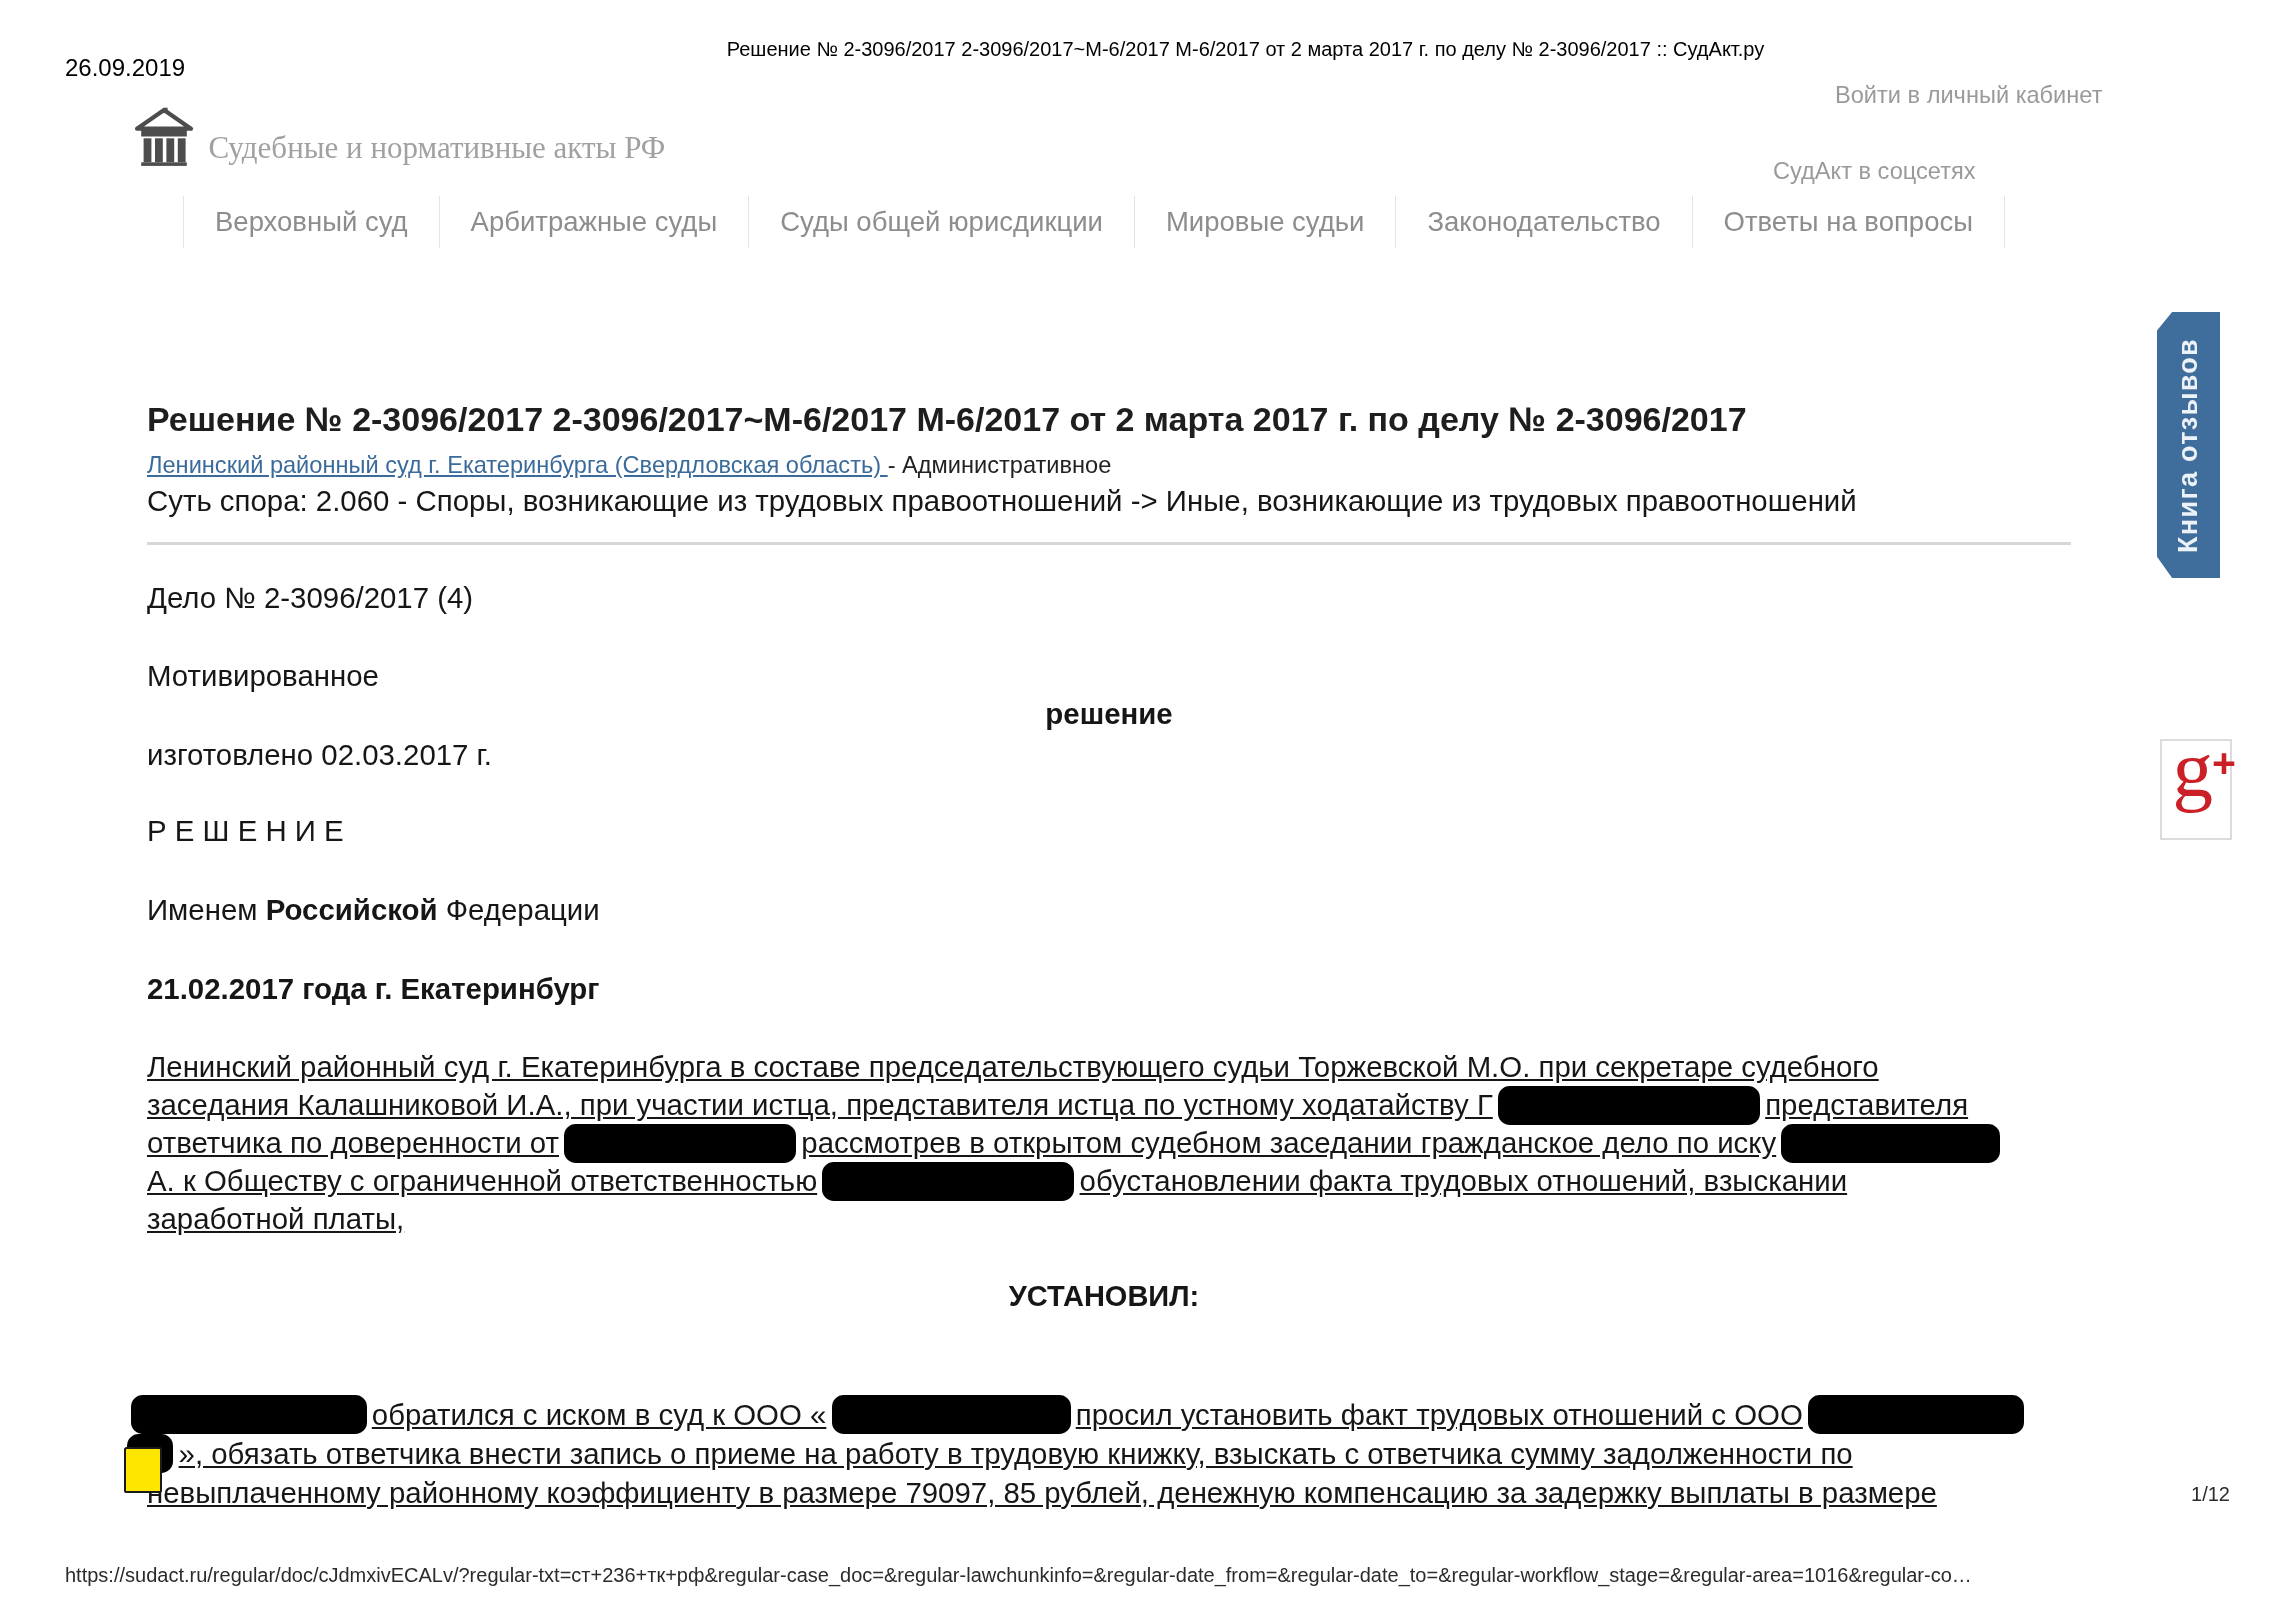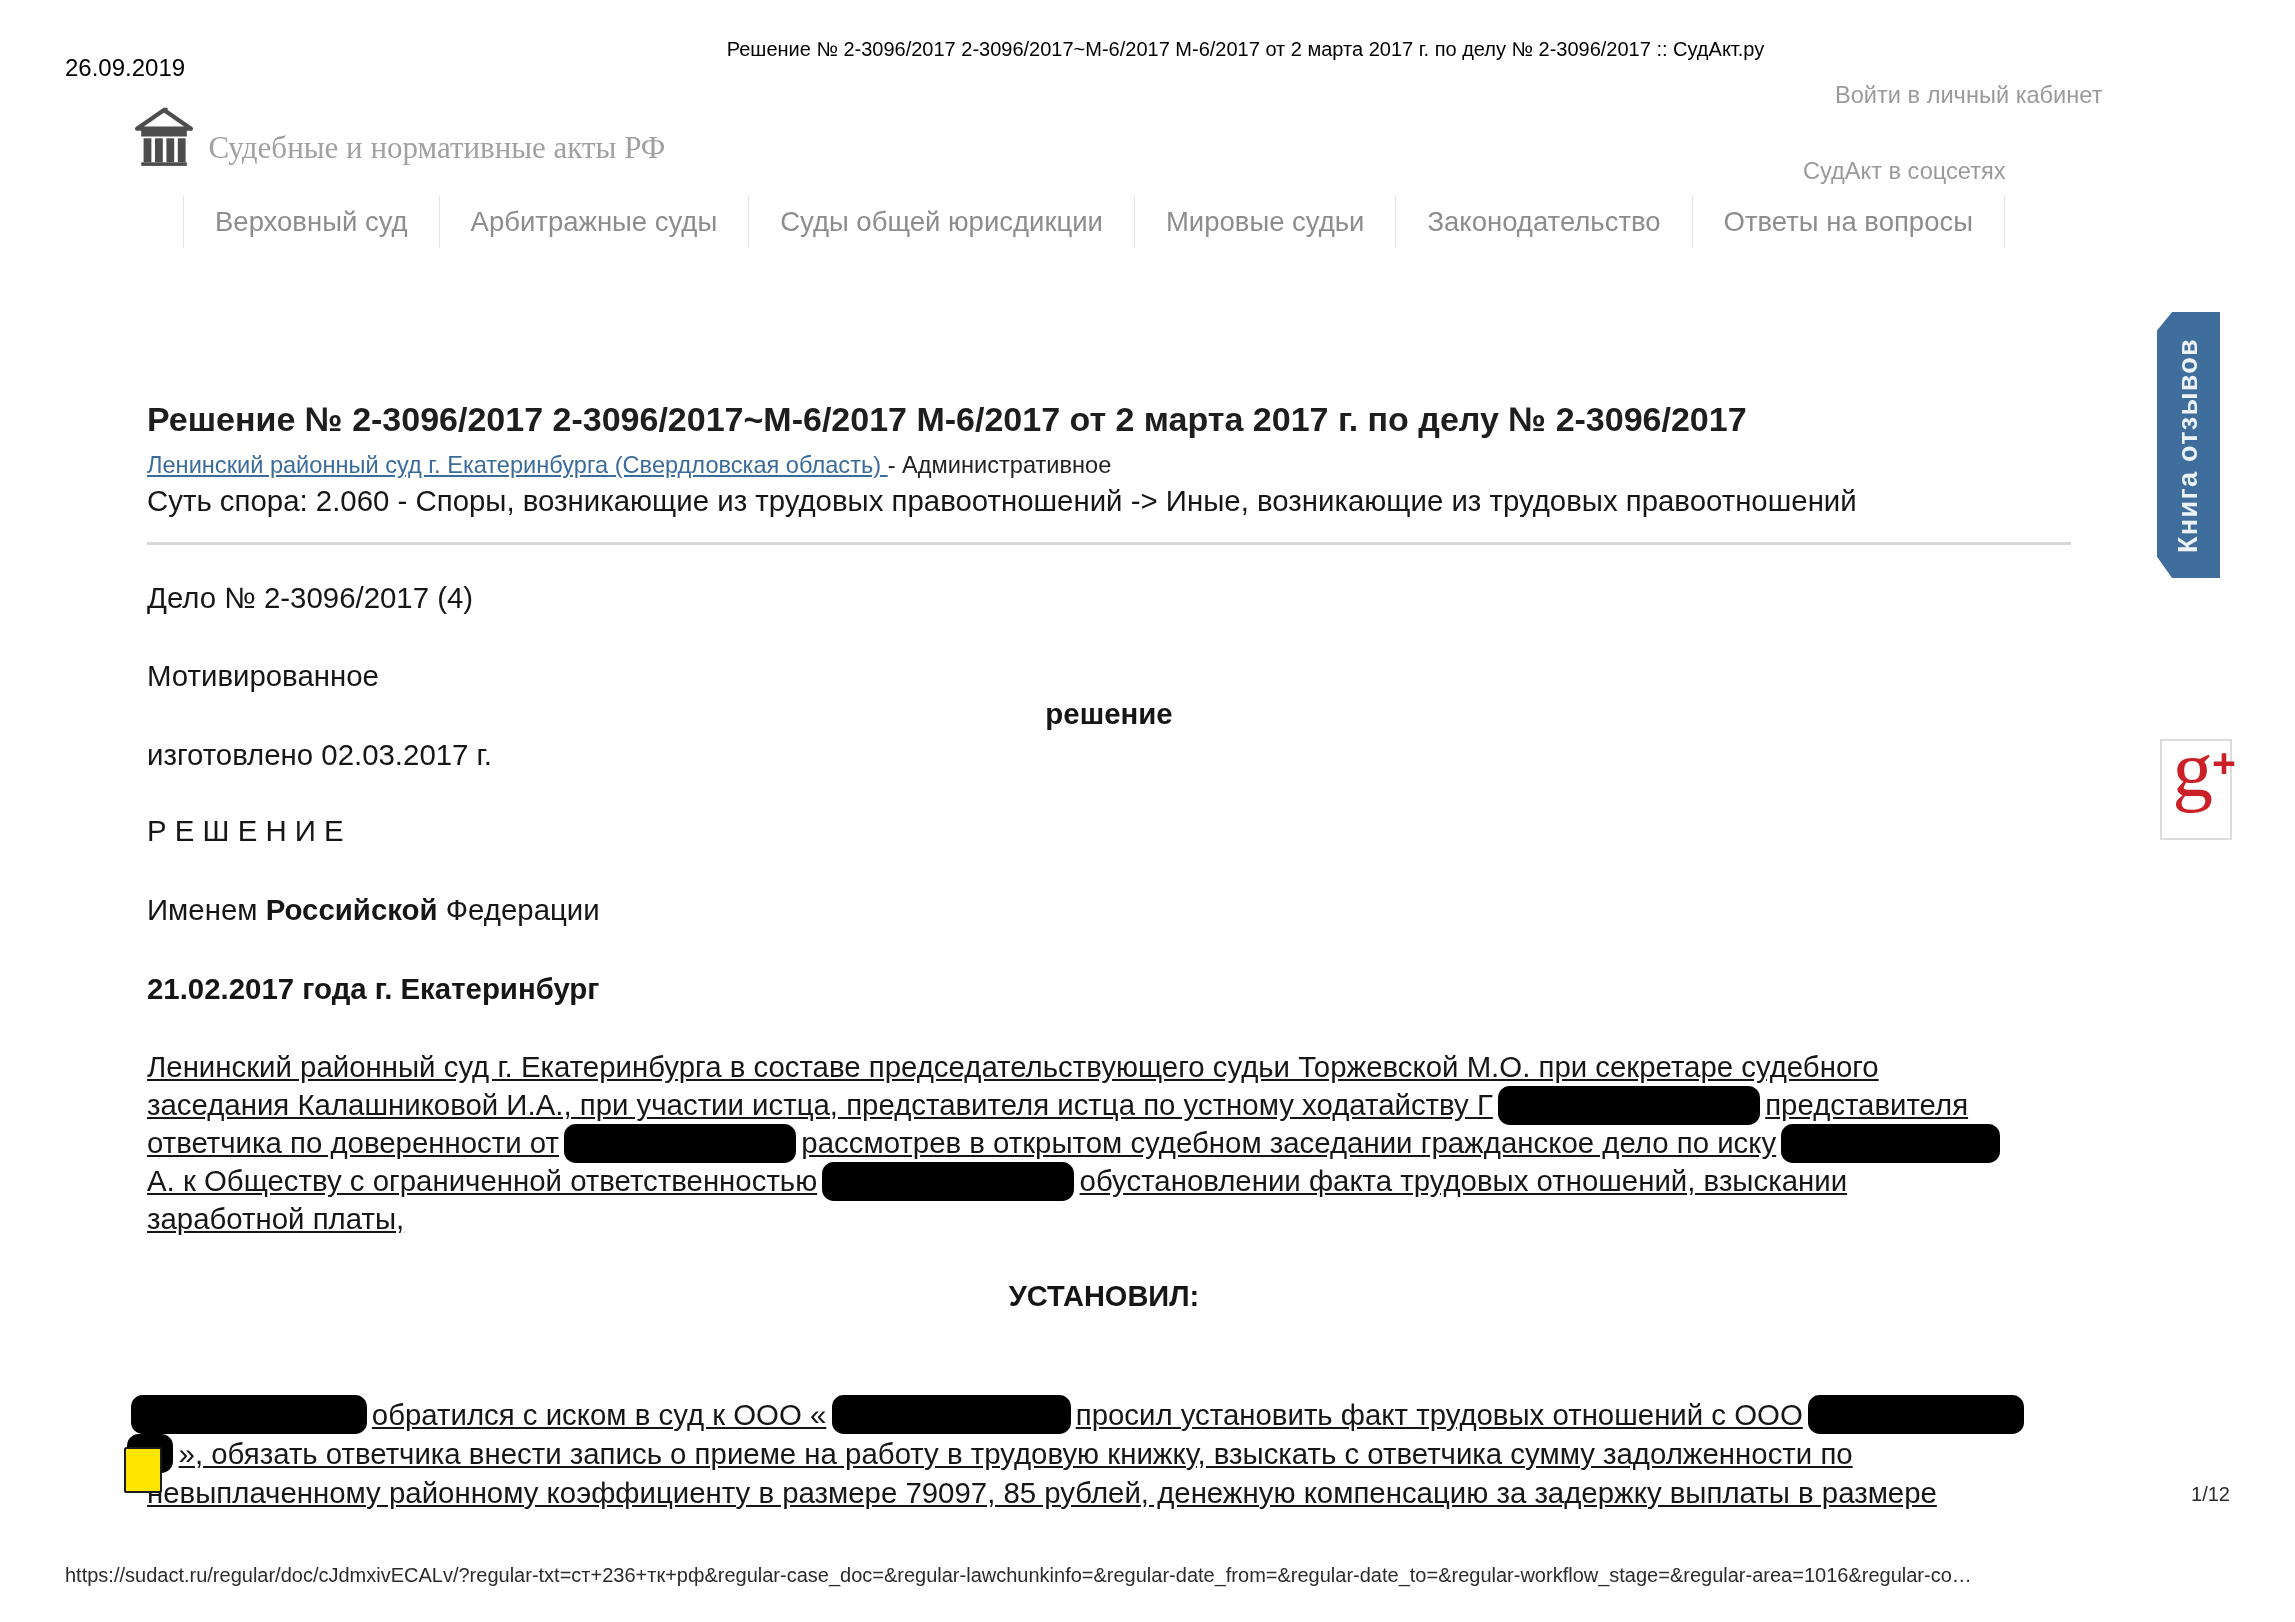--- a/index.html
+++ b/index.html
@@ -11,21 +11,21 @@
   .print-date{left:65px;top:38px;font-size:24px;color:#000;margin-top:16px;}
   .print-title{left:50%;top:38px;transform:translateX(-50%);margin-left:98px;font-size:20px;color:#000;white-space:nowrap;}
   .footer-url{left:65px;top:1564px;font-size:20px;color:#2b2b2b;white-space:nowrap;}
   .footer-page{right:65px;top:1483px;font-size:20px;color:#2b2b2b;}
 
   
   .logo{left:134px;top:107px;display:flex;align-items:flex-end;gap:14.4px;cursor:pointer;}
   .logo-icon svg{width:60px;height:59px;display:block;}
   .logo-text{font-family:"Liberation Serif",serif;font-size:31px;color:#a1a1a1;line-height:1;padding-bottom:2.6px;white-space:nowrap;}
   .login{left:1835px;top:82px;font-size:23.6px;color:#9a9a9a;cursor:pointer;white-space:nowrap;}
-  .social{left:1773px;top:158px;font-size:23.6px;color:#9a9a9a;cursor:pointer;white-space:nowrap;margin-left:30px;}
+  .social{left:1773px;top:158px;font-size:23.6px;color:#9a9a9a;cursor:pointer;white-space:nowrap;}
   .tabs{left:135px;top:196px;display:flex;height:52px;padding-left:48px;}
   .tab{display:flex;align-items:center;padding:0 31px;font-size:27.5px;color:#8d8d8d;
        border-left:1.3px solid #e4e4e4;white-space:nowrap;cursor:pointer;}
   .tab:last-child{border-right:1.3px solid #e4e4e4;}
 
   
   .ribbon{left:2157px;top:312px;width:63px;height:266px;background:#3f6d9c;
           clip-path:polygon(24% 0,100% 0,100% 100%,24% 100%,0 92%,0 7%);
           display:flex;align-items:center;justify-content:center;cursor:pointer;}
   .ribbon-text{writing-mode:vertical-rl;transform:rotate(180deg);font-size:27px;font-weight:700;

